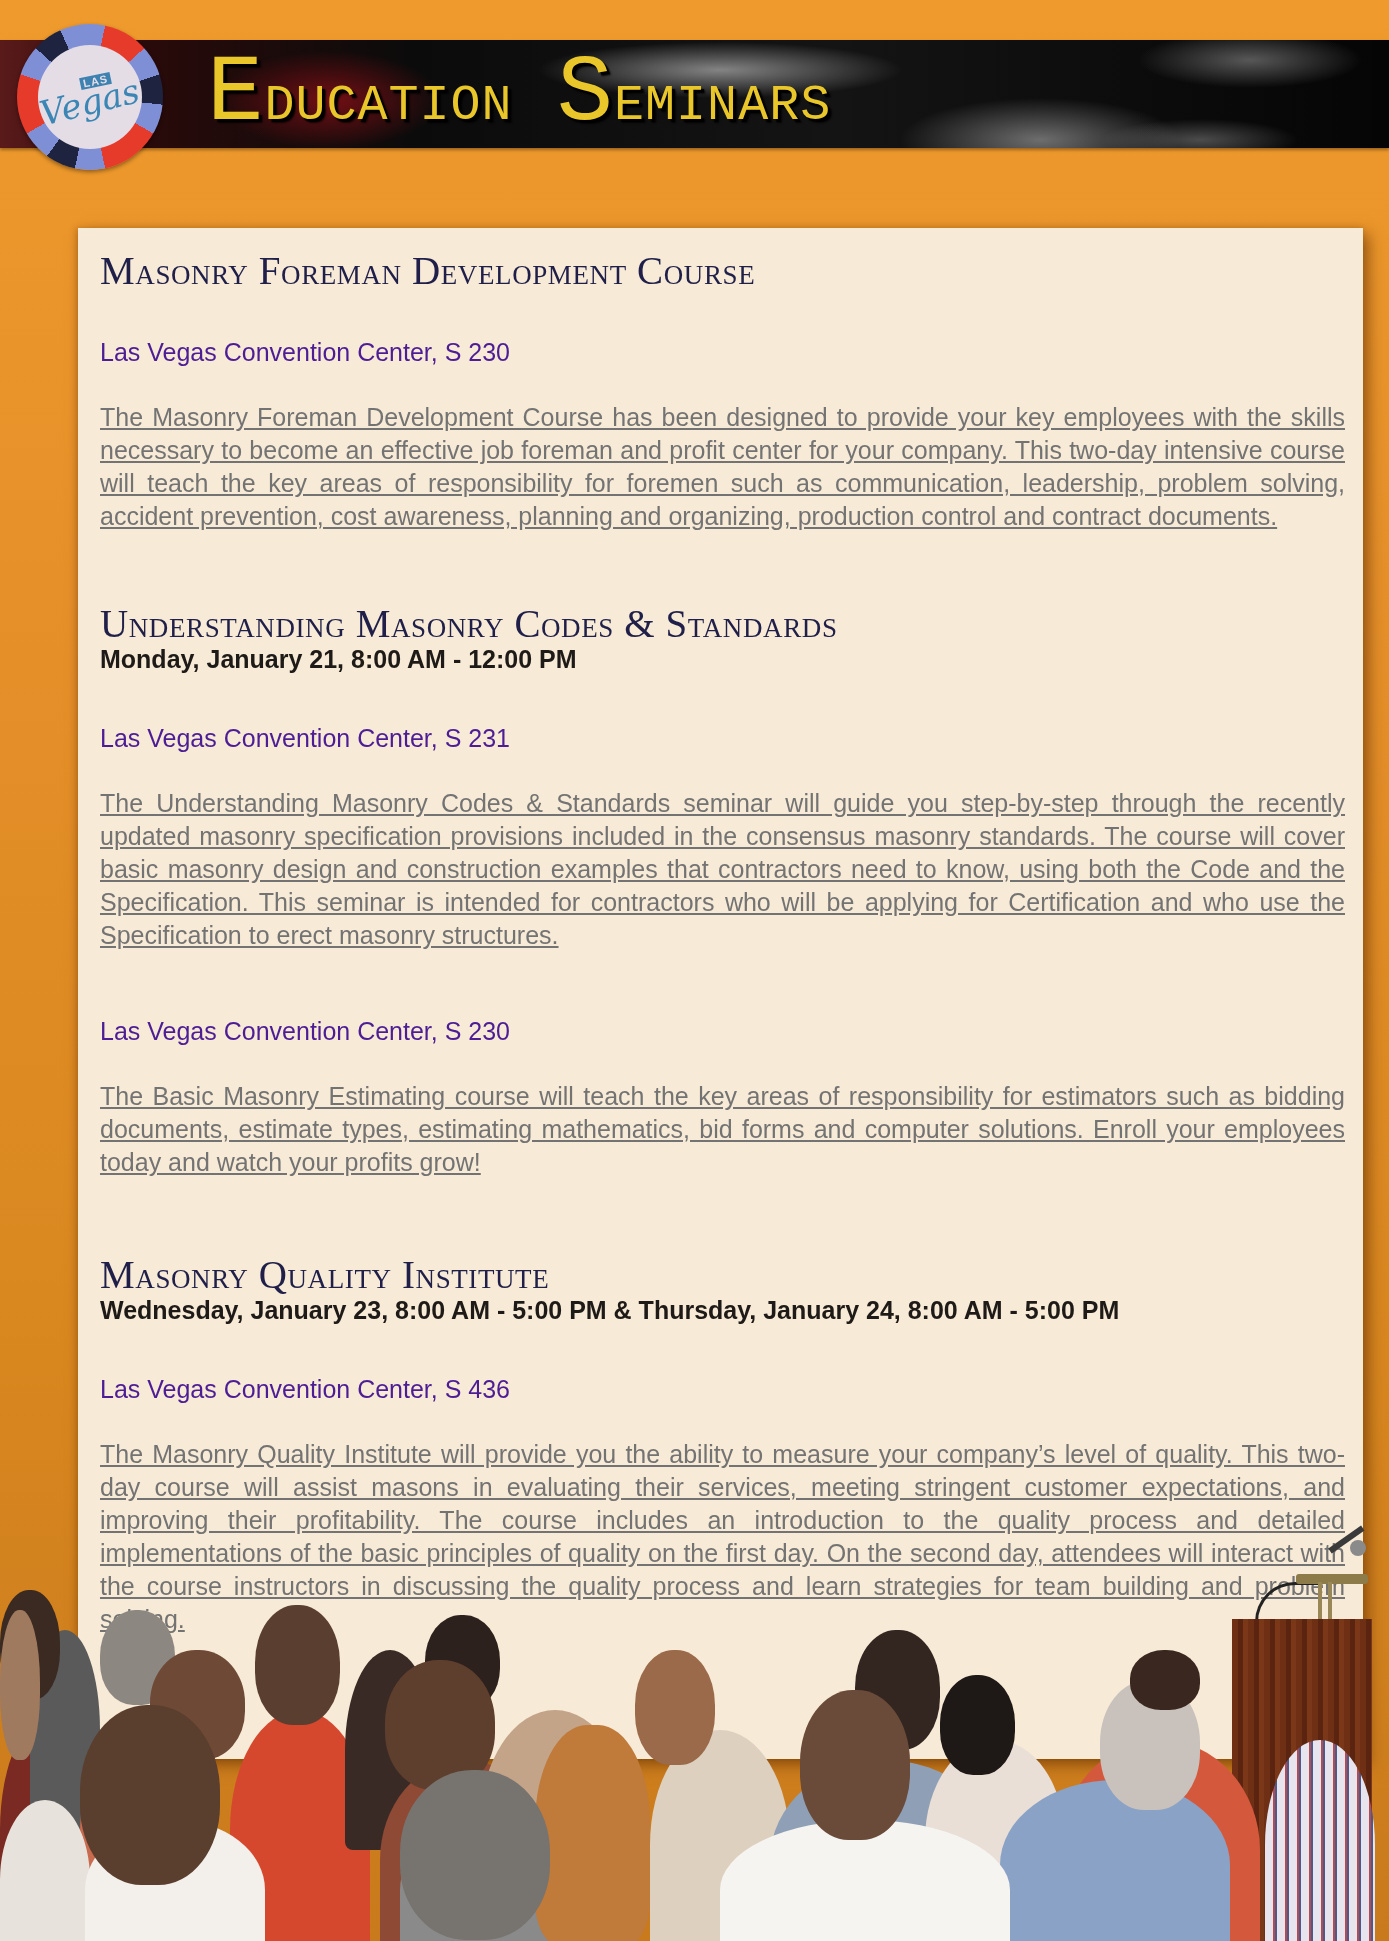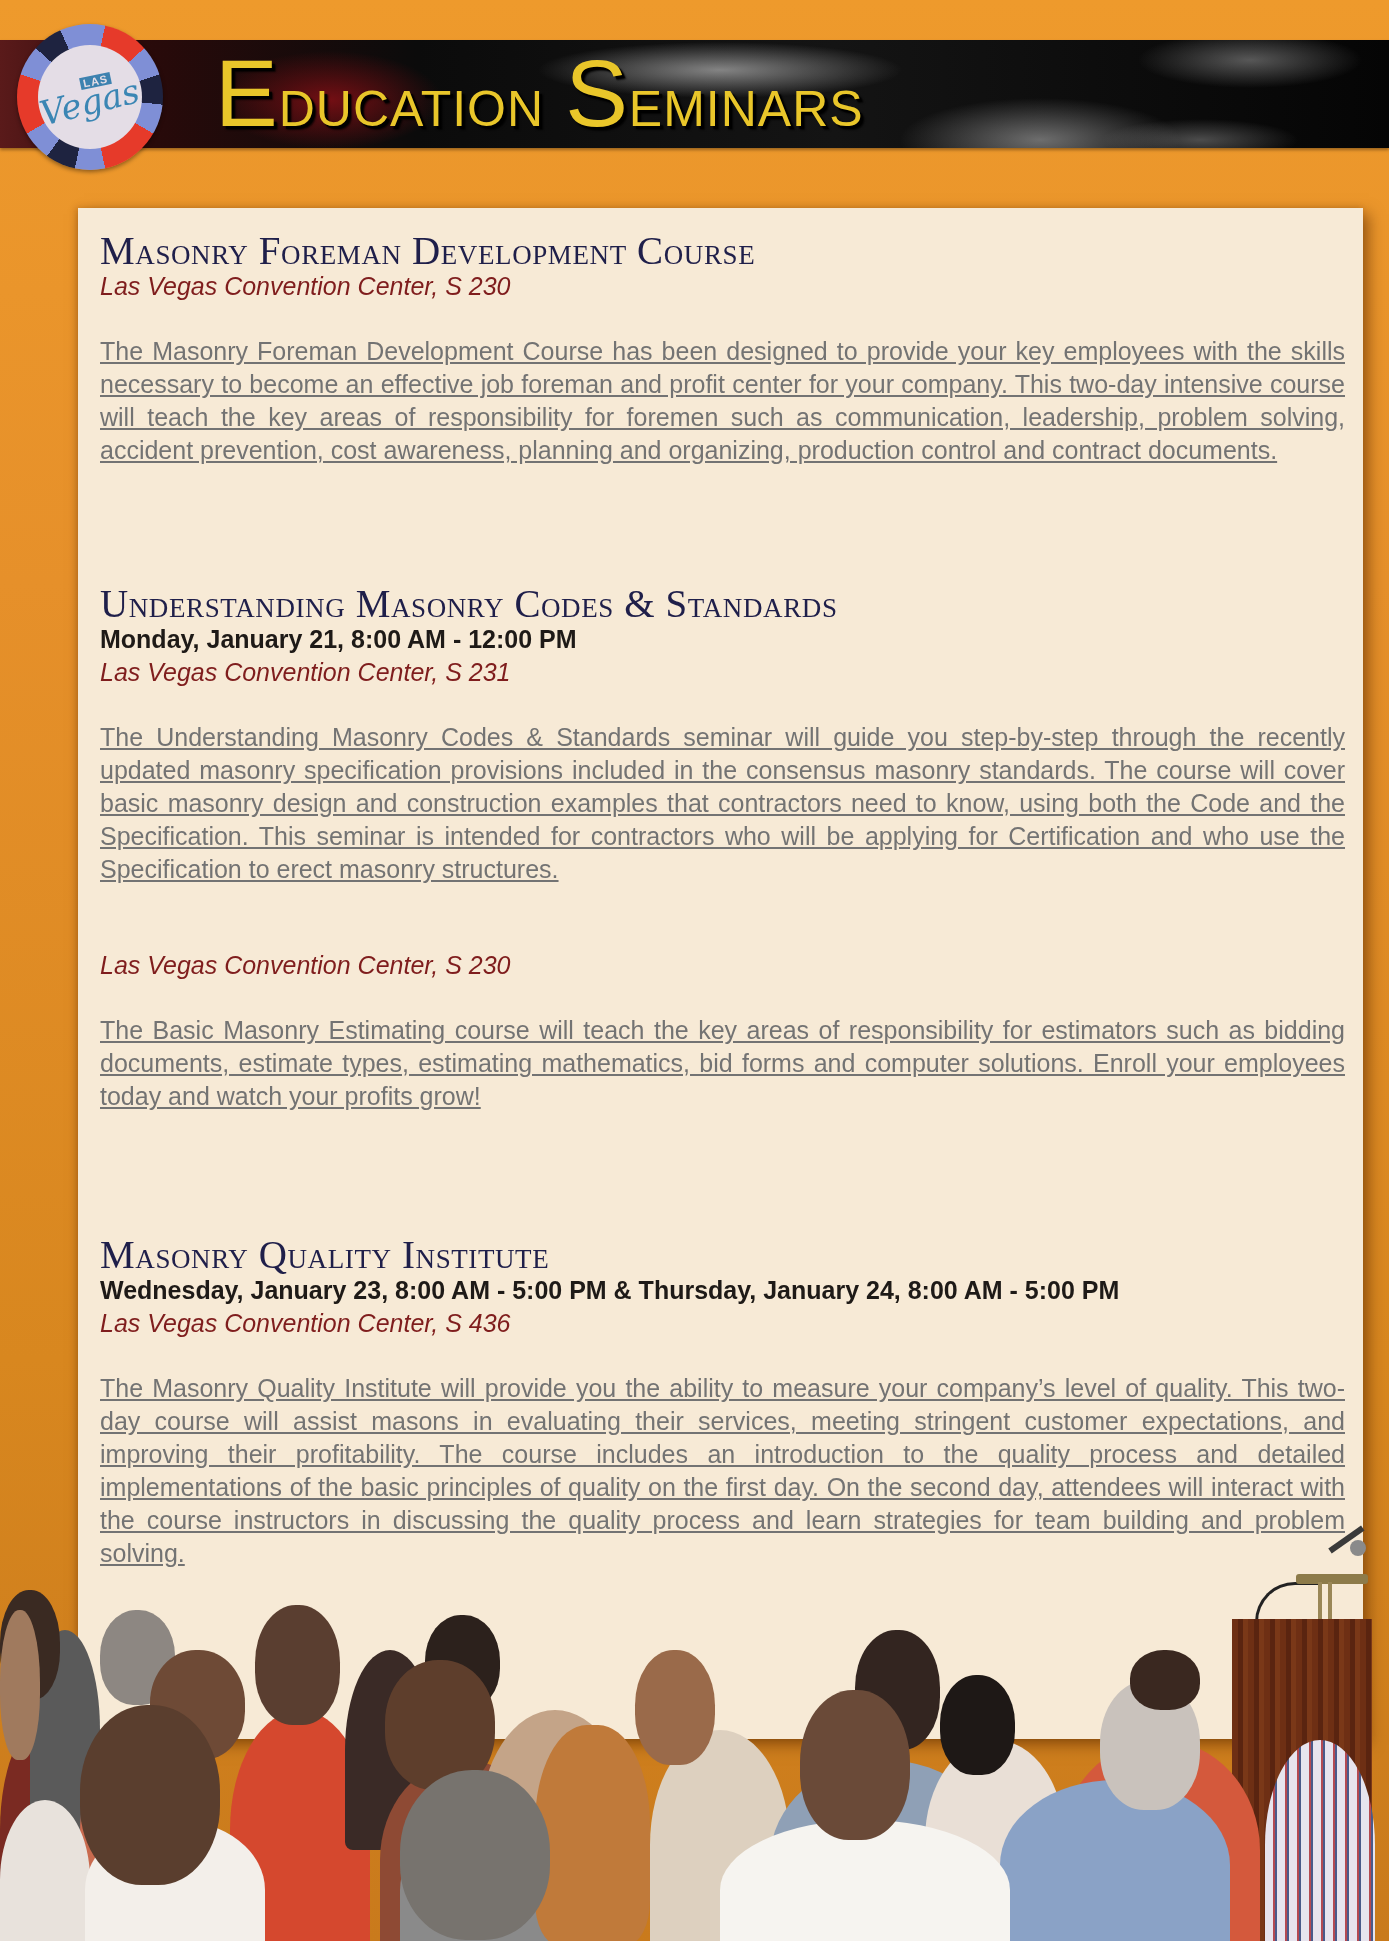--- a/index.html
+++ b/index.html
@@ -36,42 +36,42 @@
   }
   .chip-las {
     font-family:"Liberation Sans", sans-serif; font-weight:bold; font-size:11px; color:#e4dde6;
     background:#3d82b0; padding:0 3px; letter-spacing:1px; transform:rotate(-12deg); margin-left:10px; margin-bottom:-2px;
   }
   .chip-vegas {
     font-family:"DejaVu Serif", serif; font-style:italic; font-size:34px; color:#3b86b4;
     transform:rotate(-14deg); line-height:1;
   }
   .title {
-    position:absolute; left:215px; top:44px; height:100px; line-height:100px;
-    font-family:Liberation Sans, sans-serif; font-size:72px; color:#e9c62a;
+    position:absolute; left:207px; top:44px; height:100px; line-height:100px;
+    font-family:Liberation Mono, monospace; font-size:72px; color:#e9c62a;
     font-variant:small-caps; letter-spacing:1px; white-space:nowrap;
     text-shadow: 3px 3px 1px #000, 4px 4px 2px rgba(0,0,0,0.7);
   }
   .title .big { font-size:94px; }
   
   .panel {
-    position:absolute; left:78px; top:208px; width:1285px; height:1531px;
+    position:absolute; left:78px; top:228px; width:1285px; height:1531px;
     background:#f7ead6;
     box-shadow: 6px 6px 14px rgba(90,40,0,0.55), -2px 0 6px rgba(90,40,0,0.25);
   }
   .section { position:absolute; left:22px; width:1245px; }
   .sec-title {
     font-family:"Liberation Serif", "DejaVu Serif", serif; font-variant:small-caps;
     font-size:39px; color:#1f1f4a; line-height:38px; height:38px; letter-spacing:0.6px; white-space:nowrap;
   }
   .sec-date {
     font-weight:bold; font-size:25px; color:#1e1a17; line-height:33px; white-space:nowrap;
   }
   .sec-loc {
-    font-style:italic; font-size:25px; color:#7f1d1d; line-height:32px; white-space:nowrap;
+    font-size:25px; color:#4c1d95; line-height:32px; white-space:nowrap;margin-top:46px;
   }
   .sec-body {
     margin-top:33px; font-size:25px; color:#737373; line-height:33px; text-align:justify;text-decoration:underline;
   }
   
   .audience {
     position:absolute; left:0; top:1590px; width:1389px; height:351px;
   }
   .podium {
     position:absolute; left:1232px; top:1619px; width:140px; height:322px;

